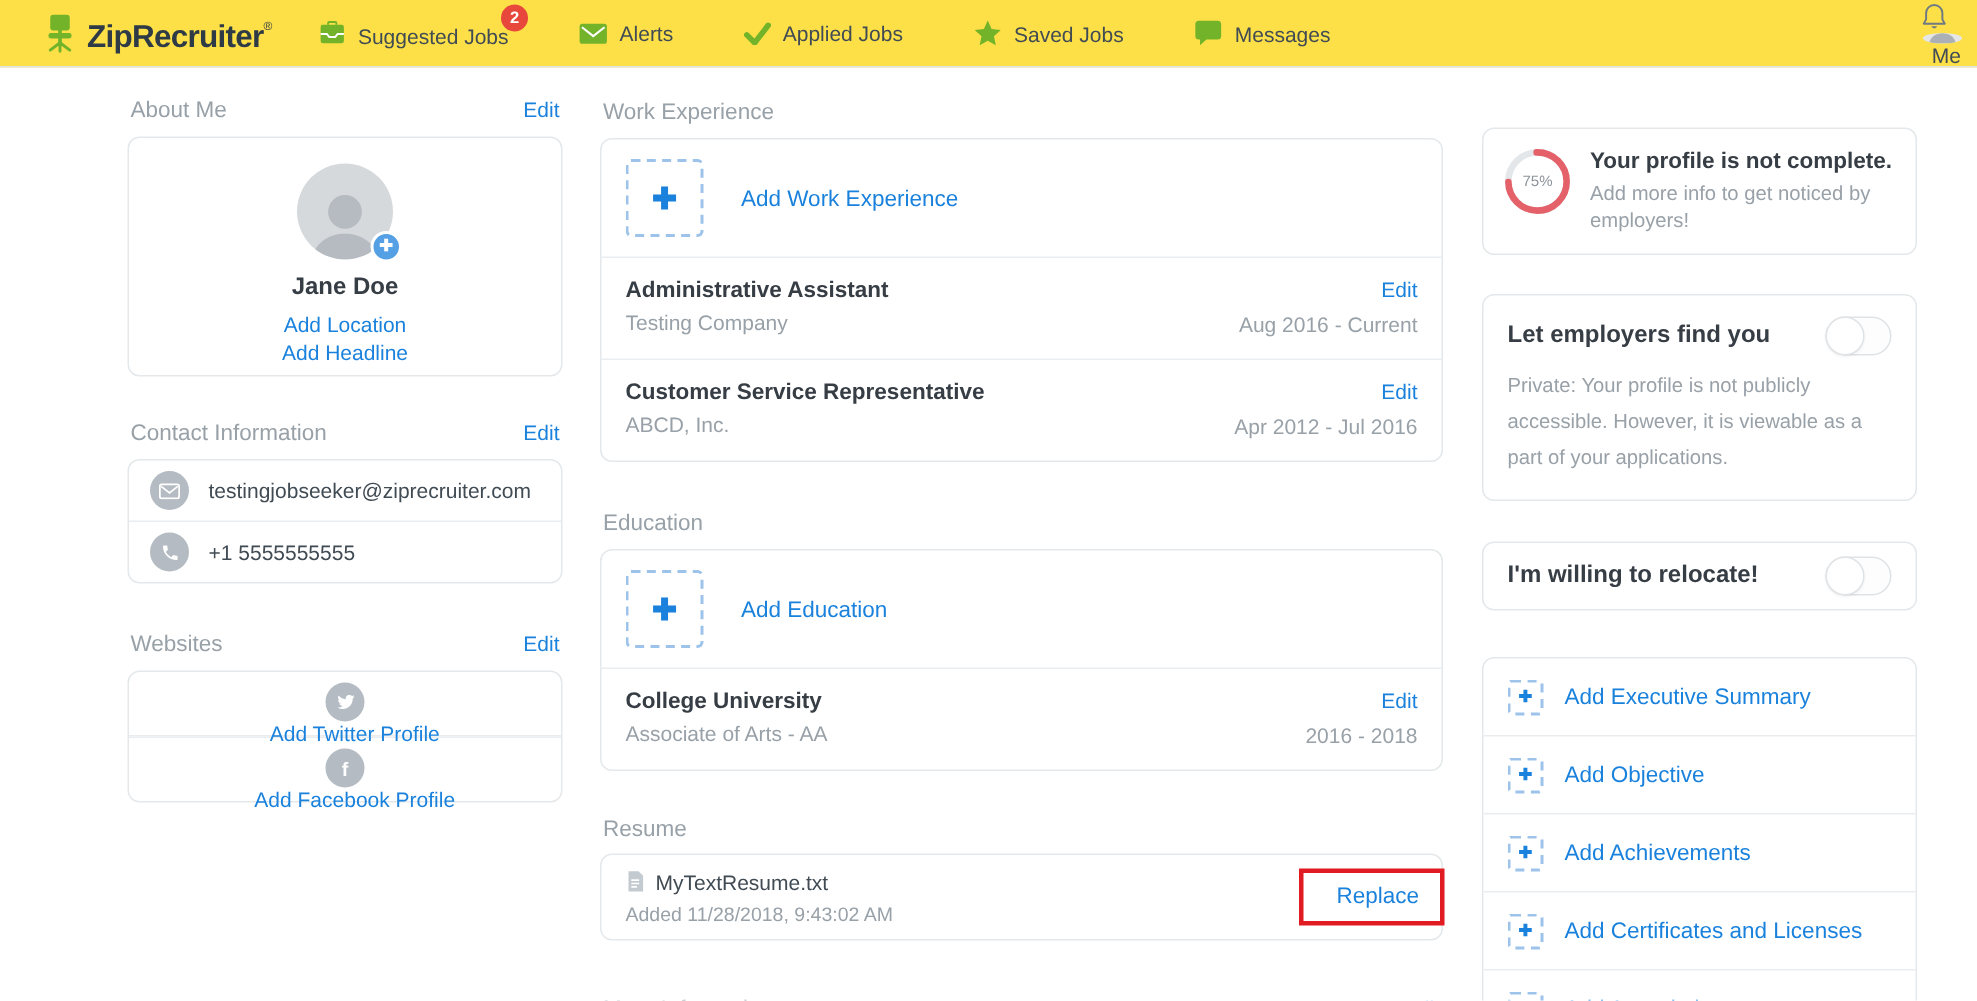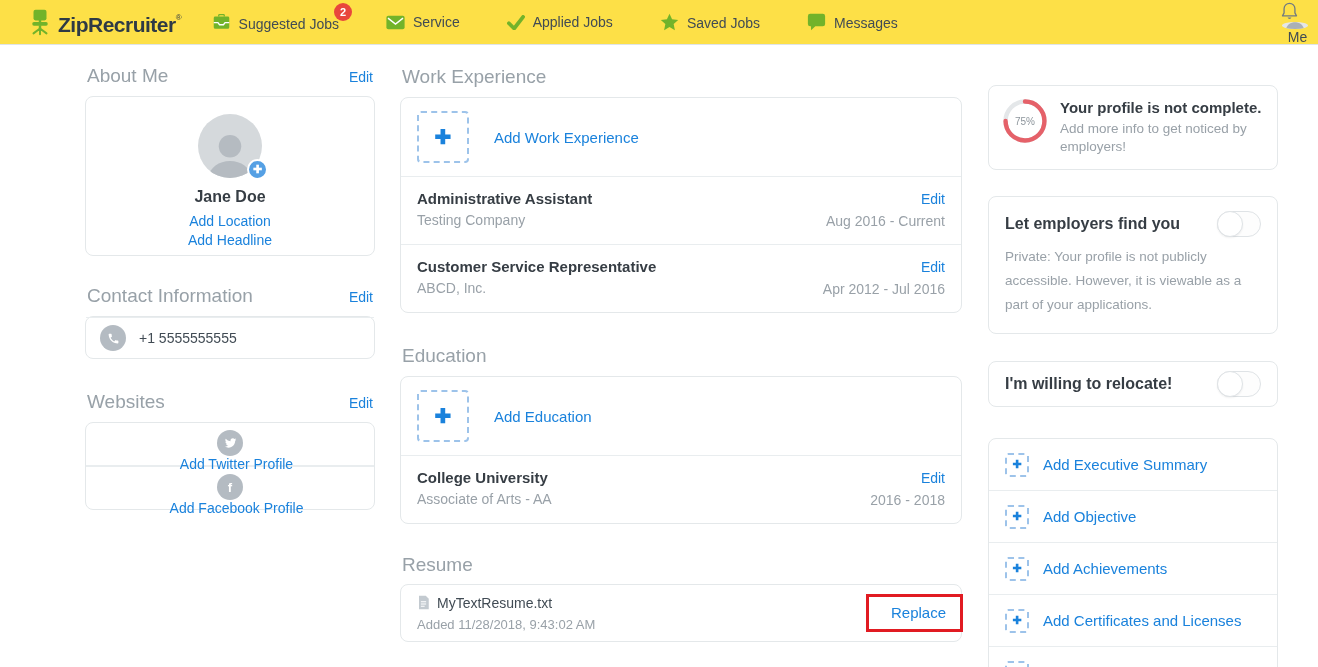--- a/index.html
+++ b/index.html
@@ -24,21 +24,21 @@
   .hdr-avatar { width:26px; height:26px; border-radius:50%; background:#e4e6e8; overflow:hidden;
     display:flex; align-items:flex-end; justify-content:center; cursor:pointer; margin-right:7px; }
   .me-label { font-size:14px; color:#414b54; margin-right:2px; cursor:pointer; }
 
   
   .col-left  { position:absolute; left:85px;  top:45px; width:290px; }
   .col-mid   { position:absolute; left:400px; top:45px; width:562px; }
   .col-right { position:absolute; left:988px; top:45px; width:290px; }
 
   .sec-head { display:flex; justify-content:space-between; align-items:baseline; padding:0 2px; }
-  .sec-title { font-size:19px; color:#98a1a8; }
+  .sec-title { font-size:15px; color:#98a1a8; }
   .link { color:#1a82dc; cursor:pointer; text-decoration:none; font-size:14px; }
   .card { background:#fff; border:1px solid #e4e8ea; border-radius:8px; }
   .divider { height:1px; background:#e9edef; }
 
   
   .about-card { margin-top:9px; height:160px; text-align:center; padding-top:17px; }
   .avatar-wrap { position:relative; width:64px; height:64px; margin:0 auto; }
   .avatar-big { width:64px; height:64px; border-radius:50%; background:#d5d9dc; overflow:hidden;
     display:flex; align-items:flex-end; justify-content:center; }
   .avatar-plus { position:absolute; right:-6px; bottom:-2px; width:21px; height:21px; border-radius:50%;
@@ -136,21 +136,21 @@
       <span class="nav-label">Suggested Jobs</span>
       <span class="nav-badge">2</span>
     </div>
     <div class="nav-item">
       <span class="nicon">
         <svg width="19" height="15" viewBox="0 0 24 18">
           <rect x="0.5" y="0.5" width="23" height="17" rx="2.5" fill="#72b32a"></rect>
           <path d="M2.5 3.5 L12 11 L21.5 3.5" stroke="#fff" stroke-width="1.8" fill="none"></path>
         </svg>
       </span>
-      <span class="nav-label">Service</span>
+      <span class="nav-label">Alerts</span>
     </div>
     <div class="nav-item">
       <span class="nicon">
         <svg width="18" height="15" viewBox="0 0 24 20">
           <path d="M2.5 11 l7 7 L21.5 2.5" stroke="#72b32a" stroke-width="5" fill="none" stroke-linecap="round" stroke-linejoin="round"></path>
         </svg>
       </span>
       <span class="nav-label">Applied Jobs</span>
     </div>
     <div class="nav-item">
@@ -208,20 +208,29 @@
       <a class="link">Add Location</a>
       <a class="link">Add Headline</a>
     </div>
   </div>
 
   <div class="sec-head" style="margin-top:29px;">
     <span class="sec-title">Contact Information</span>
     <a class="link">Edit</a>
   </div>
   <div class="card contact-card">
+    <div class="row-ic">
+      <span class="circle-ic">
+        <svg width="14" height="11" viewBox="0 0 24 18">
+          <rect x="1" y="1" width="22" height="16" rx="2" fill="none" stroke="#fff" stroke-width="2"></rect>
+          <path d="M2.5 3.5 L12 11 L21.5 3.5" stroke="#fff" stroke-width="2" fill="none"></path>
+        </svg>
+      </span>
+      <span class="txt">testingjobseeker@ziprecruiter.com</span>
+    </div>
     <div class="divider"></div>
     <div class="row-ic">
       <span class="circle-ic">
         <svg width="13" height="13" viewBox="0 0 24 24">
           <path d="M6.6 10.8c1.4 2.8 3.8 5.1 6.6 6.6l2.2-2.2c.3-.3.7-.4 1-.2 1.1.4 2.3.6 3.6.6.6 0 1 .4 1 1V20c0 .6-.4 1-1 1C10.6 21 3 13.4 3 4c0-.6.4-1 1-1h3.5c.6 0 1 .4 1 1 0 1.2.2 2.4.6 3.6.1.3 0 .7-.2 1l-2.3 2.2z" fill="#fff"></path>
         </svg>
       </span>
       <span class="txt">+1 5555555555</span>
     </div>
   </div>

